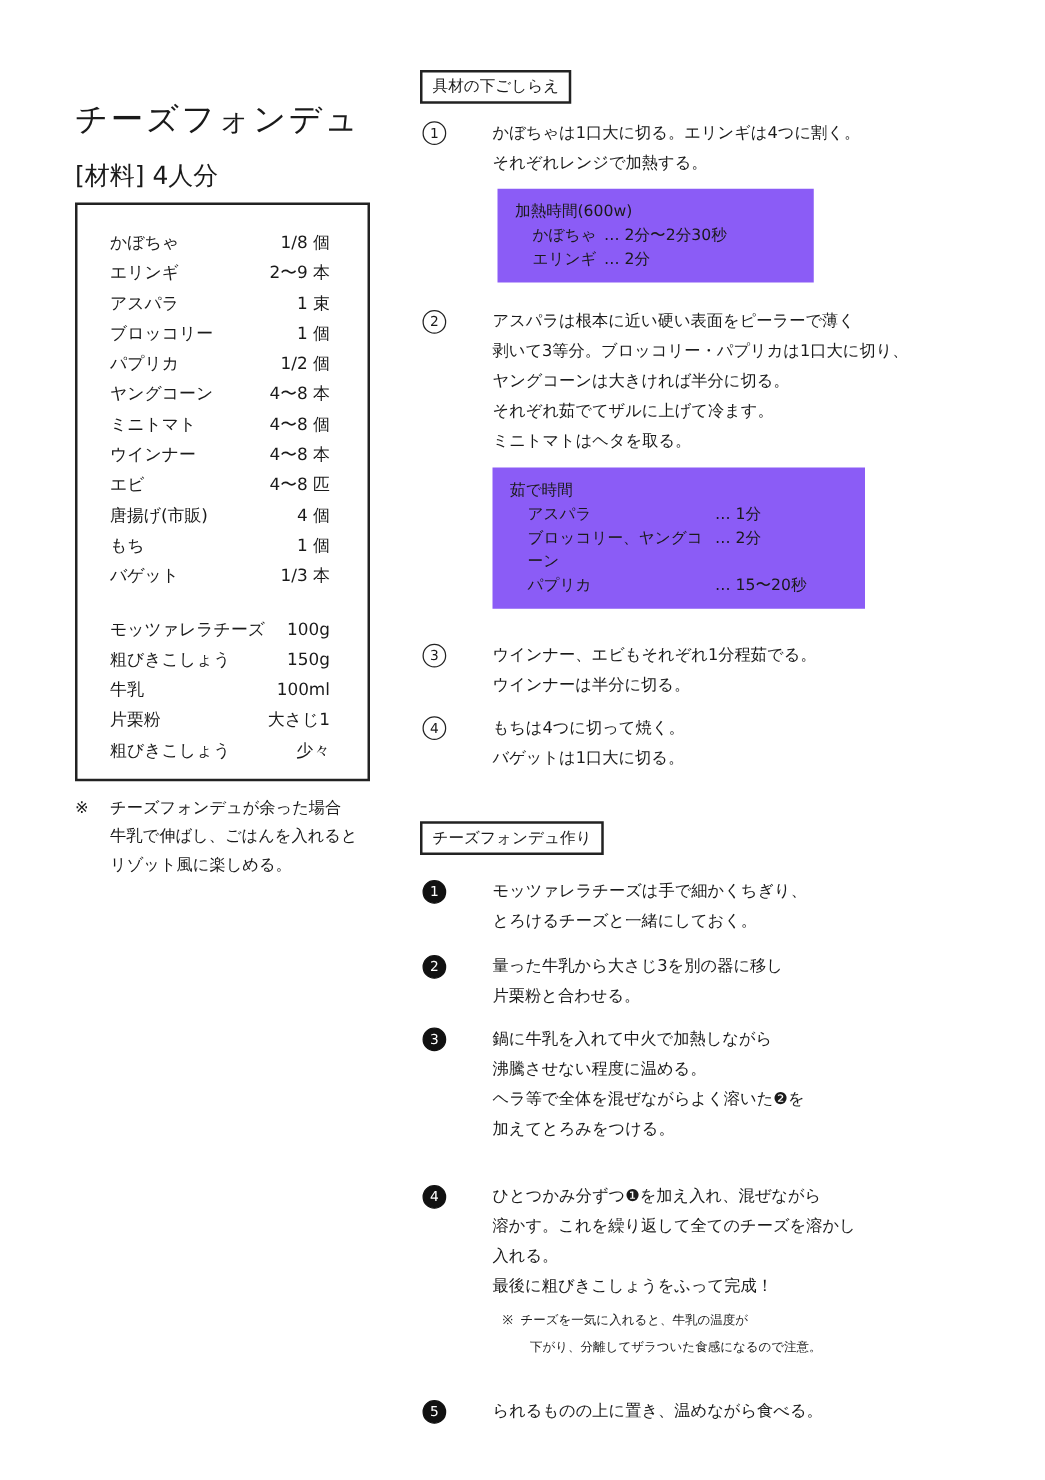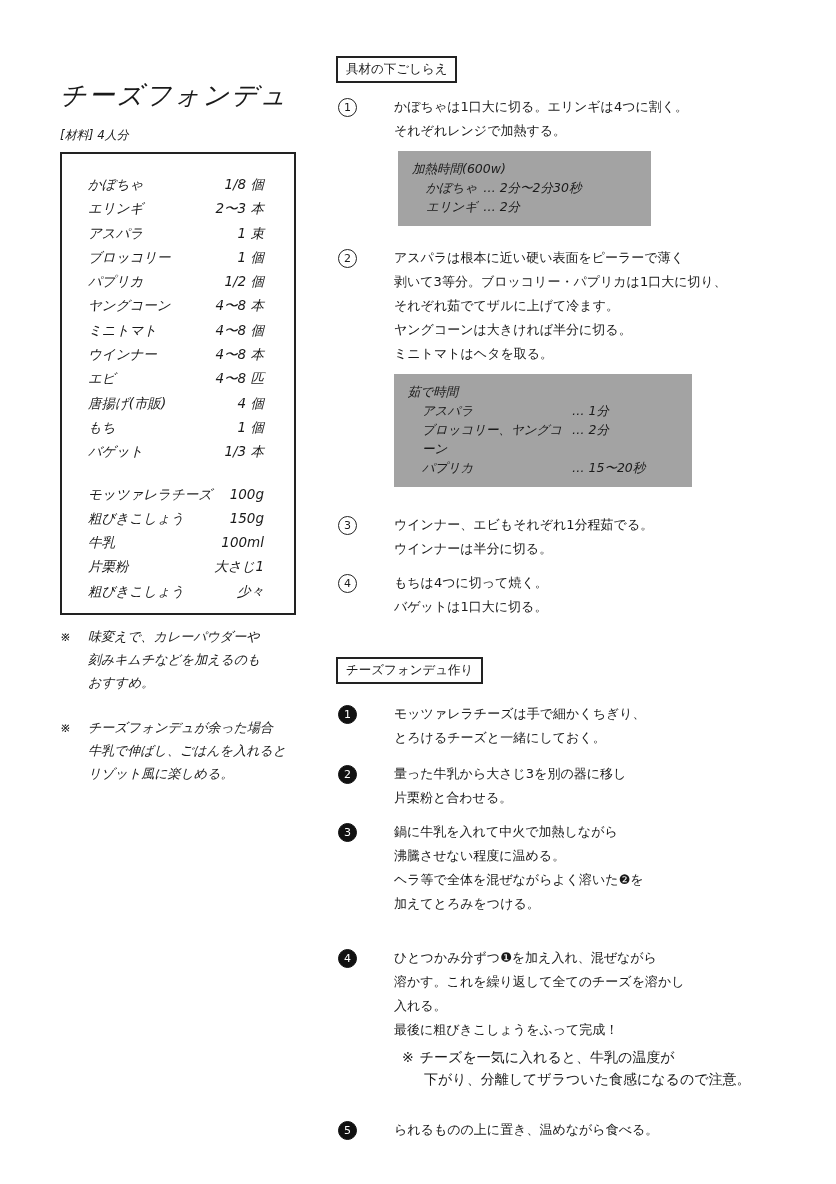--- a/index.html
+++ b/index.html
@@ -1,60 +1,60 @@
 <!DOCTYPE html>
 <html><head>
   <meta charset="utf-8">
   <style>
     html, body { margin: 0; padding: 0; }
     body {
       width: 836px; height: 1184px; background: #ffffff; position: relative;
       font-family: "DejaVu Sans", sans-serif; color: #1a1a1a; overflow: hidden;
     }
-    .left { position: absolute; left: 58px; top: 70px; width: 255px; font-style: italic; }
+    .left { position: absolute; left: 58px; top: 70px; width: 255px; }
     .title { font-size: 26px; letter-spacing: 2px; margin: 8px 0 14px 2px; font-weight: normal; }
-    .subtitle { font-size: 12px; margin: 0 0 8px 2px; }
+    .subtitle { font-size: 20px; margin: 0 0 8px 2px; }
     .ing-box {
       border: 2px solid #222; width: 232px; padding: 18px 0 10px 0; margin-left: 2px;
     }
     .ing-row { display: flex; justify-content: space-between; font-size: 13.5px; height: 24.3px; line-height: 24px; padding: 0 30px 0 26px; }
     .ing-gap { height: 18px; }
     .note { font-size: 13px; line-height: 23px; margin-top: 10px; padding-left: 2px; }
     .note .mark { display: inline-block; width: 28px; }
     .note .cont { padding-left: 28px; }
     .note + .note { margin-top: 22px; }
 
     .right { position: absolute; left: 336px; top: 56px; width: 460px; }
     .section-label { display: inline-block; border: 2px solid #222; font-size: 12.5px; padding: 3px 8px; margin-left: 0px; }
     .step { display: flex; font-size: 13px; line-height: 24px; }
     .step .num { width: 56px; flex: none; padding-left: 2px; }
     .step .body { flex: 1; }
     .circ { display: inline-flex; width: 17px; height: 17px; border: 1.5px solid #222; border-radius: 50%; align-items: center; justify-content: center; font-size: 11px; line-height: 1; vertical-align: middle; }
     .circ.fill { background: #111; color: #fff; border-color: #111; }
-    .gray { background: #a3a3a3; font-size: 12.5px; line-height: 19px; padding: 8px 14px 10px 14px; margin: 8px 0 6px 0; font-style: italic; }
+    .gray { background: #8b5cf6; font-size: 12.5px; line-height: 19px; padding: 8px 14px 10px 14px; margin: 8px 0 6px 0; }
     .gray .row { padding-left: 14px; display: flex; }
     .gray .row .k { display: inline-block; }
-    .subnote { padding-left: 8px; font-size: 14px; line-height: 22px; margin-top: 4px; }
+    .subnote { padding-left: 8px; font-size: 10px; line-height: 22px; margin-top: 4px; font-family: Liberation Serif, serif; }
     .subnote .cont { padding-left: 22px; }
   </style>
 </head>
 <body>
 
 <div class="left">
   <div class="title">チーズフォンデュ</div>
   <div class="subtitle">[材料] 4人分</div>
   <div class="ing-box">
     <div id="g1">
         <div class="ing-row">
           <span>かぼちゃ</span>
           <span>1/8 個</span>
         </div>
         <div class="ing-row">
           <span>エリンギ</span>
-          <span>2〜3 本</span>
+          <span>2〜9 本</span>
         </div>
         <div class="ing-row">
           <span>アスパラ</span>
           <span>1 束</span>
         </div>
         <div class="ing-row">
           <span>ブロッコリー</span>
           <span>1 個</span>
         </div>
         <div class="ing-row">
@@ -108,25 +108,20 @@
           <span>片栗粉</span>
           <span>大さじ1</span>
         </div>
         <div class="ing-row">
           <span>粗びきこしょう</span>
           <span>少々</span>
         </div>
       </div>
   </div>
   <div id="notes" style="margin-top:10px">
-      <div class="note">
-        <div><span class="mark">※</span><span>味変えで、カレーパウダーや</span></div>
-        <div class="cont"><span>刻みキムチなどを加えるのも</span></div>
-        <div class="cont"><span>おすすめ。</span></div>
-      </div>
       <div class="note">
         <div><span class="mark">※</span><span>チーズフォンデュが余った場合</span></div>
         <div class="cont"><span>牛乳で伸ばし、ごはんを入れると</span></div>
         <div class="cont"><span>リゾット風に楽しめる。</span></div>
       </div>
     </div>
 </div>
 
 <div class="right">
   <div class="section-label">具材の下ごしらえ</div>
@@ -147,22 +142,22 @@
               <span>… 2分</span>
             </div>
           </div>
         </div>
       </div>
       <div class="step" style="margin-bottom: 20px;">
         <div class="num"><span class="circ">2</span></div>
         <div class="body">
           <div>アスパラは根本に近い硬い表面をピーラーで薄く</div>
           <div>剥いて3等分。ブロッコリー・パプリカは1口大に切り、</div>
+          <div>ヤングコーンは大きければ半分に切る。</div>
           <div>それぞれ茹でてザルに上げて冷ます。</div>
-          <div>ヤングコーンは大きければ半分に切る。</div>
           <div>ミニトマトはヘタを取る。</div>
           <div class="gray" style="width: 270px; margin-left: 0;">
             <div>茹で時間</div>
             <div class="row">
               <span class="k" style="width: 150px;">アスパラ</span>
               <span>… 1分</span>
             </div>
             <div class="row">
               <span class="k" style="width: 150px;">ブロッコリー、ヤングコーン</span>
               <span>… 2分</span>

